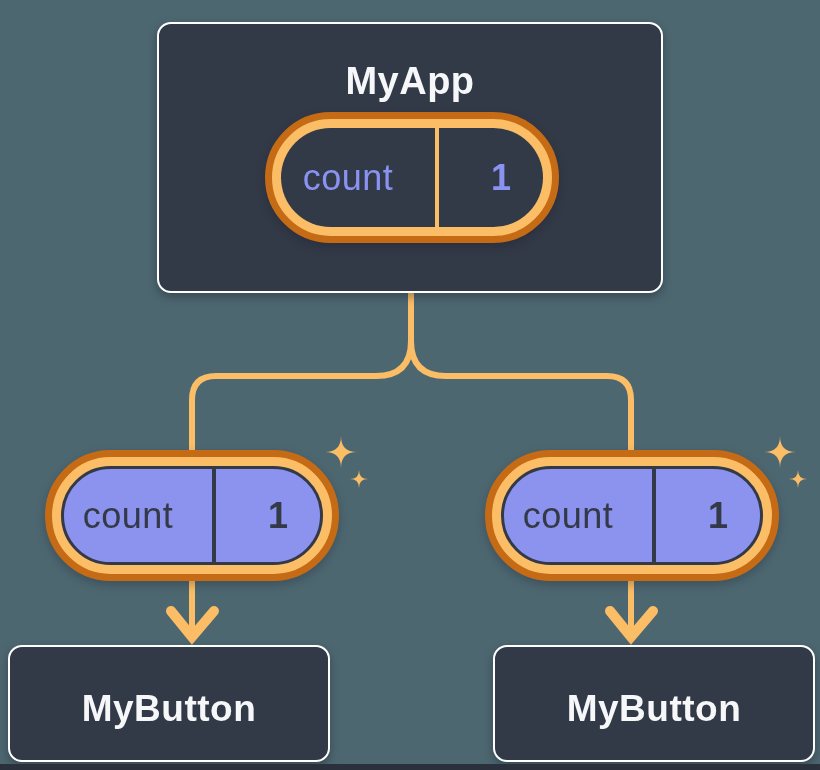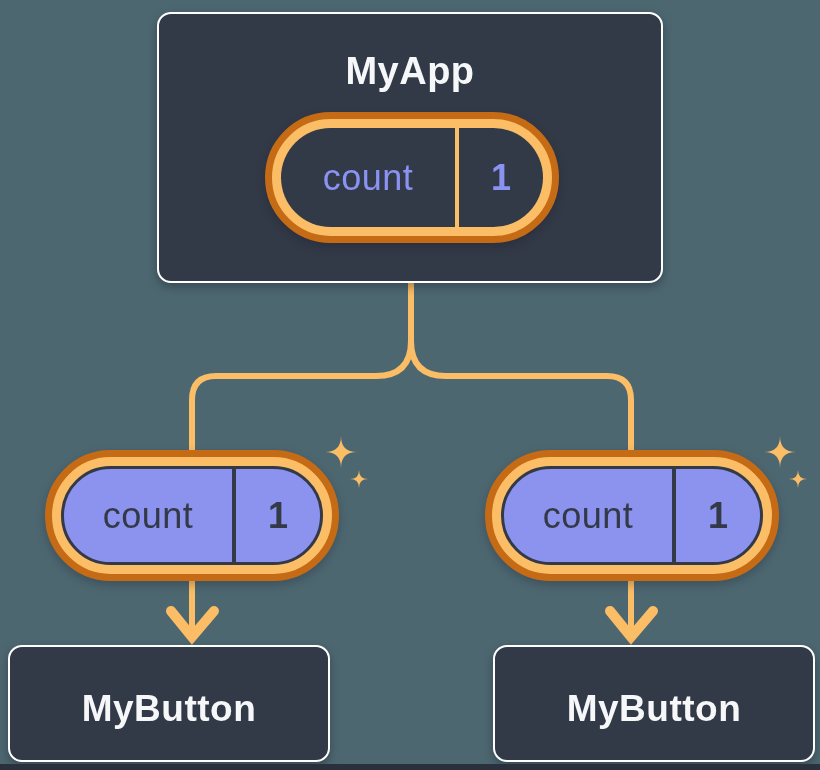--- a/index.html
+++ b/index.html
@@ -20,35 +20,35 @@
 
   .comp-box{
     position:absolute;background:var(--panel);
     border:2px solid var(--panel-border);border-radius:14px;
     box-shadow:0 4px 10px rgba(15,20,30,.35);z-index:2;
   }
   .comp-title{
     color:var(--text);font-size:38px;font-weight:600;letter-spacing:.5px;
     text-align:center;width:100%;
   }
-  #top-box{left:157px;top:12px;width:506px;height:271px;}
+  #top-box{left:157px;top:22px;width:506px;height:271px;}
   #top-box .comp-title{margin-top:36px;}
   #left-box{left:8px;top:645px;width:322px;height:117px;display:flex;align-items:center;justify-content:center;}
   #right-box{left:493px;top:645px;width:322px;height:117px;display:flex;align-items:center;justify-content:center;}
   #left-box .comp-title,#right-box .comp-title{font-size:37px;margin-top:10px;}
 
   .pill{
     position:absolute;width:294px;height:131px;z-index:3;
     background:var(--orange-light);
     border:7px solid var(--orange-dark);border-radius:999px;
     padding:9px;box-shadow:0 4px 10px rgba(15,20,30,.25);
   }
   .pill-inner{
     width:100%;height:100%;border-radius:999px;overflow:hidden;
-    display:flex;align-items:stretch;
+    display:flex;align-items:stretch;gap:20px;
   }
   .pill-key{flex:1;display:flex;align-items:center;justify-content:center;
     font-size:36px;font-weight:500;letter-spacing:.5px;}
   .pill-divider{width:4px;}
   .pill-value{width:84px;display:flex;align-items:center;justify-content:center;
     font-size:36px;font-weight:700;}
 
   .pill-state .pill-inner{background:var(--panel);}
   .pill-state .pill-key,.pill-state .pill-value{color:var(--purple-text);}
   .pill-state .pill-divider{background:var(--orange-light);}

